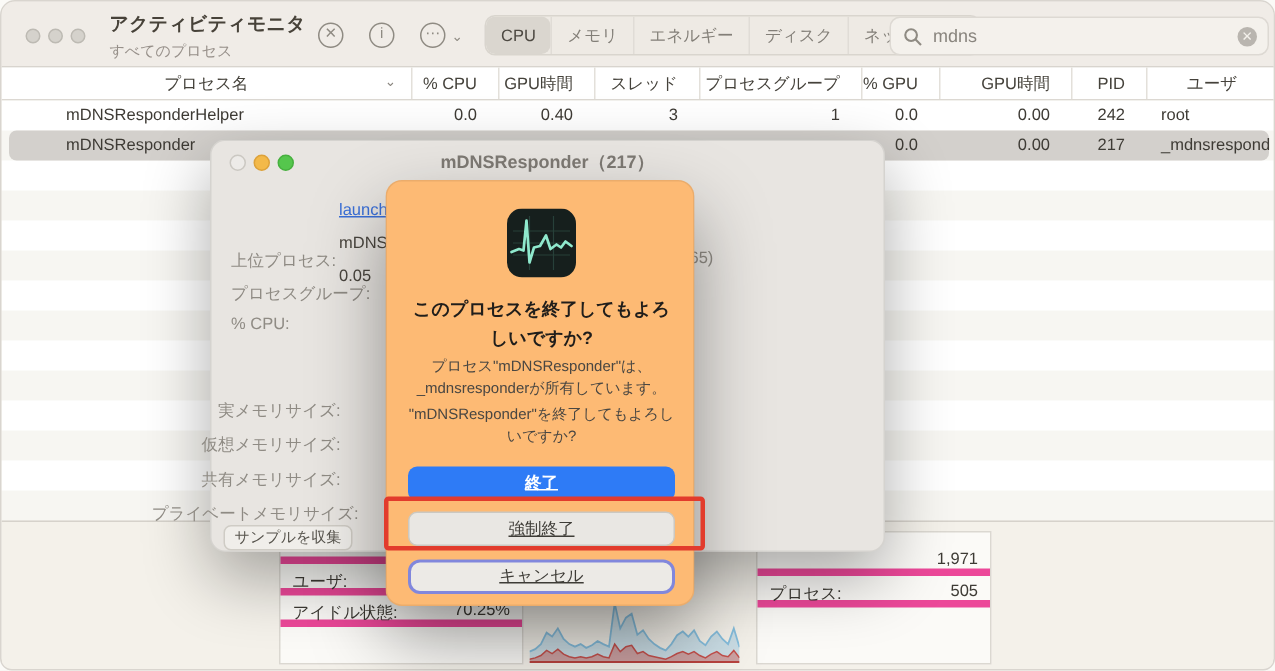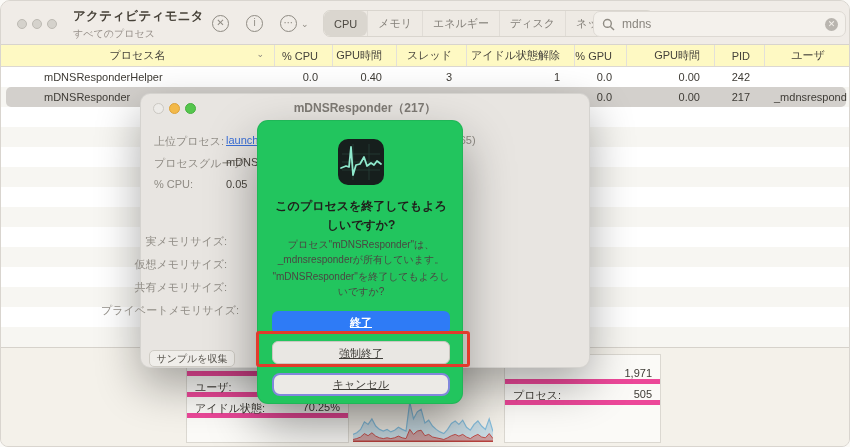--- a/index.html
+++ b/index.html
@@ -17,21 +17,21 @@
   .segmented { position:absolute; left:322px; top:9px; height:27px; display:flex; border:1px solid #d9d5ce; border-radius:7px; background:#eeeae4; overflow:hidden; }
   .seg { font-size:11px; color:#837f78; padding:0 10px; display:flex; align-items:center; border-left:1px solid #e0dcd6; }
   .seg:first-child { border-left:none; }
   .seg.active { background:#dad6cf; color:#4d4942; border-radius:6px; border-left:none; }
   .searchbox { position:absolute; left:592px; top:10px; width:253px; height:26px; background:#f4f1ec; border:1px solid #ddd9d3; border-radius:7px; }
   .searchbox input { position:absolute; left:28px; top:4px; width:190px; height:16px; border:none; background:transparent; font-size:12px; color:#89857e; outline:none; font-family:inherit; }
   .mag { position:absolute; left:8px; top:6px; }
   .clearbtn { position:absolute; right:7px; top:6px; width:13px; height:13px; border-radius:50%; background:#b9b5af; color:#f4f1ec; font-size:9px; line-height:13px; text-align:center; }
 
   
-  .thead { position:absolute; left:0; top:44px; width:850px; height:22px; background:#fef9c3; border-bottom:1px solid #dcd8d2; display:flex; }
+  .thead { position:absolute; left:0; top:44px; width:850px; height:22px; background:#ffffff; border-bottom:1px solid #dcd8d2; display:flex; }
   .th { font-size:11px; color:#45423b; display:flex; align-items:center; justify-content:flex-end; padding-right:14px; border-left:1px solid #e3e0da; position:relative; }
   .th.first { justify-content:center; padding-right:0; border-left:none; }
   .th.user { justify-content:center; padding-right:0; }
   .sortchev { position:absolute; right:10px; top:4px; font-size:9px; color:#8a867f; }
   .tbody { position:absolute; left:0; top:66px; width:850px; height:280px;
            background:repeating-linear-gradient(to bottom,#ffffff 0 20px,#f7f6f2 20px 40px); background-position:0 40px; }
   .row { position:absolute; left:0; width:850px; height:20px; display:flex; font-size:11px; color:#3e3b35; }
   .row.selected { background:transparent; }
   .row.selected .selband { position:absolute; left:5px; right:5px; top:0; height:20px; background:#d3d0cc; border-radius:5px; }
   .cell { display:flex; align-items:center; justify-content:flex-end; padding-right:14px; position:relative; }
@@ -50,27 +50,27 @@
   .srow { position:absolute; left:0; width:100%; height:21px; border-bottom:5px solid #ec4899; font-size:11px; color:#3e3b35; }
   .srow .lab { position:absolute; left:8px; top:4px; }
   .srow .val { position:absolute; right:8px; top:4px; }
   .graph { position:absolute; left:352px; top:52px; }
   .watermark { position:absolute; left:718px; top:52px; font-size:27px; font-weight:bold; font-style:italic; color:#2059c8; letter-spacing:.5px; }
 
   
   .infowin { position:absolute; left:140px; top:93px; width:450px; height:275px; background:#e8e5e1; border-radius:10px; box-shadow:0 18px 45px rgba(0,0,0,.33); border:1px solid rgba(0,0,0,.08); z-index:5; }
   .iw-dot { position:absolute; top:9px; width:11px; height:11px; border-radius:50%; }
   .iw-title { position:absolute; left:0; top:6px; width:100%; text-align:center; font-size:12px; font-weight:bold; color:#7e7a74; }
-  .iw-label { position:absolute; font-size:11px; color:#8f8b84; }
+  .iw-label { position:absolute; font-size:11px; color:#8f8b84;margin-top:32px; }
   .iw-val { position:absolute; font-size:11px; color:#4a463f; }
   .iw-link { position:absolute; font-size:11px; color:#3a6fd8; text-decoration:underline; }
   .iw-btn { position:absolute; left:8px; top:256px; width:86px; height:17px; background:#f0eeea; border:1px solid #cfccc5; border-radius:5px; font-size:10px; color:#56534c; text-align:center; line-height:15px; }
 
   
-  .dialog { position:absolute; left:257px; top:120px; width:206px; height:284px; background:#22c55e; border-radius:11px; box-shadow:0 22px 50px rgba(0,0,0,.38); border:1px solid rgba(0,0,0,.07); z-index:10; text-align:center; }
+  .dialog { position:absolute; left:257px; top:120px; width:206px; height:284px; background:#fdba74; border-radius:11px; box-shadow:0 22px 50px rgba(0,0,0,.38); border:1px solid rgba(0,0,0,.07); z-index:10; text-align:center; }
   .dlg-icon { position:absolute; left:80px; top:18px; width:46px; height:46px; }
   .dlg-title { position:absolute; left:12px; top:76px; width:182px; font-size:12px; font-weight:bold; color:#201e1b; line-height:1.55; }
   .dlg-text { position:absolute; left:14px; width:178px; font-size:10px; color:#4a4742; line-height:1.5; }
   .dlg-btn { position:absolute; left:14px; width:178px; height:23px; border-radius:6px; font-size:11px; line-height:23px; text-align:center;text-decoration:underline; }
   .dlg-btn.quit { top:190px; background:#2e7bf6; color:#ffffff; font-weight:bold; }
   .dlg-btn.force { top:220px; background:#e9e7e3; color:#3e3c37; border:1px solid #cbc8c1; }
   .dlg-btn.cancel { top:252px; background:#eceae6; color:#3e3c37; border:2.5px solid #8187dc; border-radius:8px; line-height:19px; }
 
   .red-annotation { position:absolute; left:256px; top:331px; width:214px; height:36px; border:3px solid #e23b2c; border-radius:3px; z-index:11; }
 </style>
@@ -111,37 +111,38 @@
   </div>
 
   <div class="thead">
     <div class="th first c0">
         <span>プロセス名</span>
         <span class="sortchev">⌄</span>
       </div>
     <div class="th c1">% CPU</div>
     <div class="th c2">GPU時間</div>
     <div class="th c3">スレッド</div>
-    <div class="th c4">アイドル状態解除</div>
+    <div class="th c4">プロセスグループ</div>
     <div class="th c5">% GPU</div>
     <div class="th c6">GPU時間</div>
     <div class="th c7">PID</div>
     <div class="th user c8">ユーザ</div>
   </div>
 
   <div class="tbody">
     <div class="row" style="top:0">
       <div class="cell name c0">mDNSResponderHelper</div>
       <div class="cell c1">0.0</div>
       <div class="cell c2">0.40</div>
       <div class="cell c3">3</div>
       <div class="cell c4">1</div>
       <div class="cell c5">0.0</div>
       <div class="cell c6">0.00</div>
       <div class="cell c7">242</div>
+      <div class="cell user c8">root</div>
     </div>
     <div class="row selected" style="top:20px">
       <div class="selband"></div>
       <div class="cell name c0" style="z-index:1">mDNSResponder</div>
       <div class="cell c1" style="z-index:1"></div>
       <div class="cell c2" style="z-index:1"></div>
       <div class="cell c3" style="z-index:1"></div>
       <div class="cell c4" style="z-index:1"></div>
       <div class="cell c5" style="z-index:1">0.0</div>
       <div class="cell c6" style="z-index:1">0.00</div>

